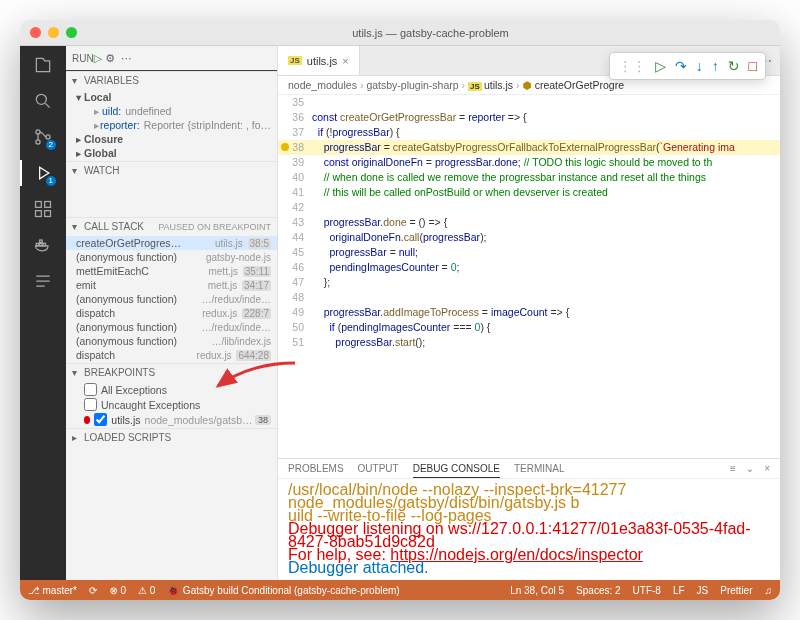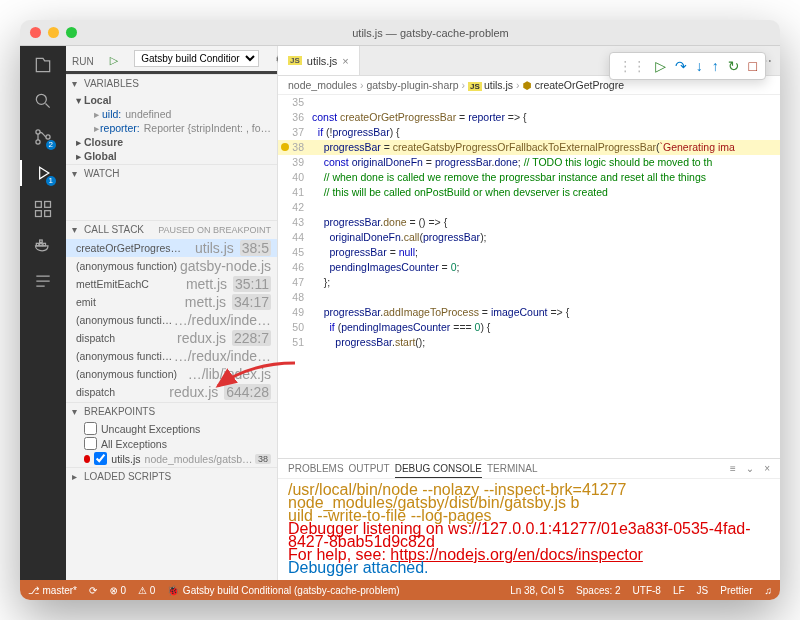--- a/index.html
+++ b/index.html
@@ -13,35 +13,35 @@
 .body{flex:1;display:flex;min-height:0}
 
 .actbar{width:46px;background:#2c2c2c;display:flex;flex-direction:column;align-items:center;padding-top:8px;gap:14px;color:#aaa}
 .actbar .aicon{width:22px;height:22px;display:flex;align-items:center;justify-content:center;position:relative;cursor:pointer}
 .actbar .aicon.active::before{content:"";position:absolute;left:-12px;top:-2px;bottom:-2px;width:2px;background:#fff}
 .actbar .aicon.active{color:#fff}
 .badge{position:absolute;bottom:-2px;right:-2px;background:#007acc;color:#fff;font-size:8px;border-radius:7px;padding:0 3px;line-height:10px}
 .actbar svg{width:20px;height:20px;stroke:currentColor;fill:none;stroke-width:1.5}
 
 .sidebar{width:212px;background:#f3f3f3;border-right:1px solid #e0e0e0;display:flex;flex-direction:column;font-size:11px;color:#555}
-.runrow{display:flex;align-items:flex-end;gap:16px;padding:4px 6px;border-bottom:3px solid #404040}
+.runrow{display:flex;align-items:center;gap:0;padding:4px 6px;border-bottom:1px solid #404040}
 .runrow .lbl{font-size:10px;color:#666}
 .runrow select{flex:1;font-size:10px;border:1px solid #ccc;background:#fff;padding:1px 2px}
 .gearbtn{width:16px;height:16px;display:flex;align-items:center;justify-content:center;color:#666;cursor:pointer}
 .sect{border-top:1px solid #e5e5e5}
 .sect-hd{display:flex;align-items:center;padding:3px 6px;font-size:10px;color:#666;cursor:pointer;gap:4px}
 .sect-hd .chev{width:8px;display:inline-block}
 .sect-hd .xtra{margin-left:auto;font-size:9px;color:#999}
 .sect-bd{padding:1px 0}
 .varrow,.csrow,.bprow{display:flex;align-items:center;padding:1px 6px 1px 18px;font-size:10.5px;color:#555;white-space:nowrap;overflow:hidden}
 .varrow .k{color:#0451a5}
 .varrow .v{color:#888;margin-left:4px}
 .csrow{justify-content:space-between;padding-left:10px}
 .csrow .fn{color:#555;overflow:hidden;text-overflow:ellipsis;max-width:110px}
-.csrow .loc{color:#999;font-size:14px}
+.csrow .loc{color:#999;font-size:10px}
 .csrow .loc .ln{background:#ddd;padding:0 2px;border-radius:2px;margin-left:2px}
 .csrow.sel{background:#d6e9ff}
 .bprow input{margin-right:4px}
 .bprow .dot{width:8px;height:8px;border-radius:50%;background:#d00;margin-right:4px}
 .bprow .file{color:#444}
 .bprow .path{color:#999;margin-left:4px;overflow:hidden;text-overflow:ellipsis}
 .bprow .badge2{background:#ddd;padding:0 3px;border-radius:2px;font-size:9px;margin-left:auto}
 .varsub{padding-left:28px}
 
 .main{flex:1;display:flex;flex-direction:column;min-width:0;background:#fff}
@@ -59,21 +59,21 @@
 .dbgtb .grip{color:#bbb;cursor:grab}
 .editor{flex:1;min-height:0;overflow:auto;font-family:Menlo,Consolas,monospace;font-size:10.5px;line-height:15px;position:relative}
 .line{display:flex}
 .gut{width:34px;text-align:right;padding-right:8px;color:#aaa;user-select:none;position:relative}
 .gut .bp{position:absolute;left:3px;top:3px;width:8px;height:8px;border-radius:50%}
 .code{white-space:pre;color:#333;flex:1}
 .line.hl{background:#fff8c5}
 .kw{color:#0000c0}.fnname{color:#795e26}.str{color:#a31515}.cm{color:#008000}.num{color:#098658}.prop{color:#001080}.op{color:#333}
 
 .panel{height:122px;border-top:1px solid #ddd;display:flex;flex-direction:column}
-.ptabs{display:flex;align-items:center;gap:5px;padding:4px 10px;font-size:10px;color:#777;border-bottom:1px solid #eee}
+.ptabs{display:flex;align-items:center;gap:14px;padding:4px 10px;font-size:10px;color:#777;border-bottom:1px solid #eee}
 .ptabs .pt{cursor:pointer}
 .ptabs .pt.active{color:#333;border-bottom:1px solid #333;padding-bottom:3px;margin-bottom:-4px}
 .ptabs .pright{margin-left:auto;display:flex;gap:10px;color:#888}
 .pbody{flex:1;overflow:auto;padding:4px 10px;font-family:Menlo,Consolas,monospace;font-size:16px;line-height:13px}
 .pbody .cmd{color:#c58a17}
 .pbody .ws{color:#d00}
 .pbody .ws a{color:#d00;text-decoration:underline}
 .pbody .att{color:#0070c1}
 
 .status{height:20px;background:#cc6633;color:#fff;display:flex;align-items:center;font-size:10px;padding:0 8px;gap:12px}
@@ -146,21 +146,20 @@
           <svg viewBox="0 0 24 24">
             <path d="M4 6h16M4 12h16M4 18h10"></path>
           </svg>
         </div>
     </div>
 
     <div class="sidebar">
       <div class="runrow">
         <span class="lbl">RUN</span>
         <span style="color:#388a34;font-size:11px">▷</span>
-        <select><option>Gatsby build Conditior</option></select>
         <span class="gearbtn">⚙</span>
         <span class="gearbtn">⋯</span>
       </div>
 
       <div class="sect">
         <div class="sect-hd">
             <span class="chev">▾</span>
             <span>VARIABLES</span>
           </div>
         <div class="sect-bd" id="vars-body">
@@ -243,25 +242,25 @@
       </div>
 
       <div class="sect">
         <div class="sect-hd">
             <span class="chev">▾</span>
             <span>BREAKPOINTS</span>
           </div>
         <div class="sect-bd" id="bp-body">
             <div class="bprow">
               <input type="checkbox" style="">
-              <span>Uncaught Exceptions</span>
+              <span>All Exceptions</span>
             </div>
             <div class="bprow">
               <input type="checkbox" style="">
-              <span>All Exceptions</span>
+              <span>Uncaught Exceptions</span>
             </div>
             <div class="bprow">
               <span class="dot"></span>
               <input type="checkbox" checked="" style="">
               <span class="file">utils.js</span>
               <span class="path">node_modules/gatsby-plugi…</span>
               <span class="badge2">38</span>
             </div>
           </div>
       </div>

